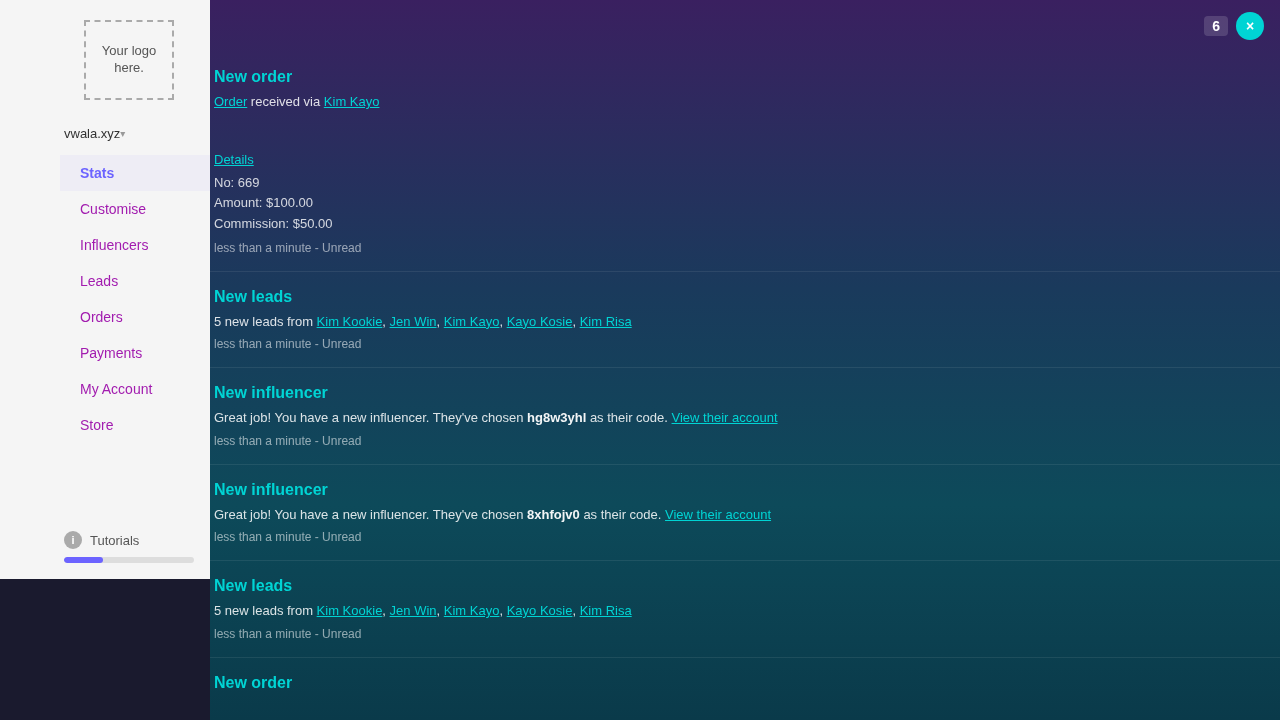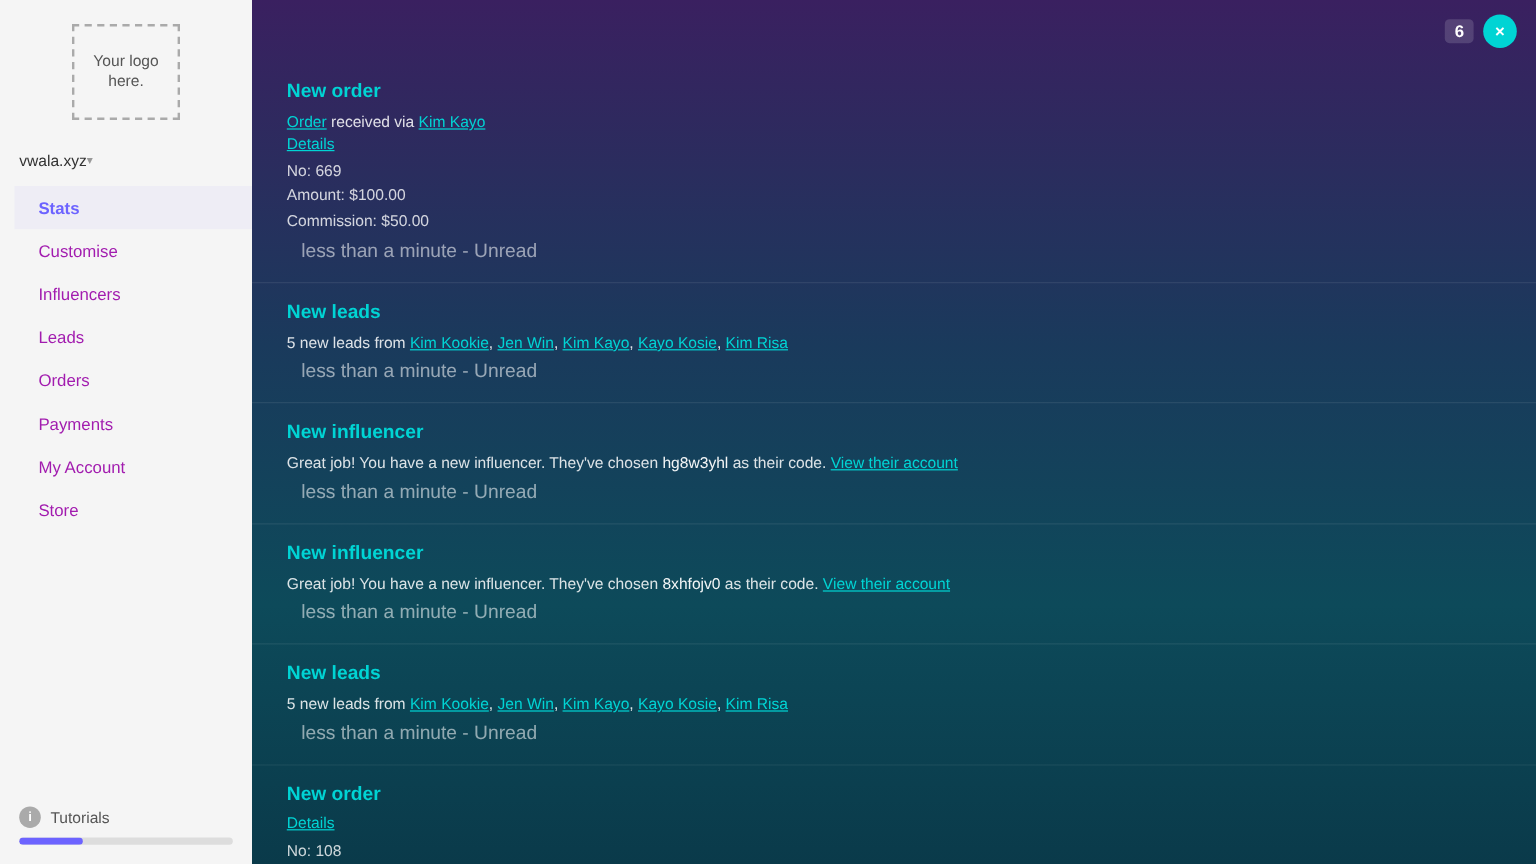--- a/index.html
+++ b/index.html
@@ -5,23 +5,24 @@
     * { margin: 0; padding: 0; box-sizing: border-box; }
     body { width: 1280px; height: 720px; overflow: hidden; font-family: -apple-system, BlinkMacSystemFont, 'Segoe UI', sans-serif; background: #1a1a2e; display: flex; }
 
     
     .sidebar {
       width: 210px;
       min-width: 210px;
       background: #f5f5f5;
       display: flex;
       flex-direction: column;
-      height: 720px;
+      height: 579px;
       position: relative;
       z-index: 1;
+      padding-left: 48px;
     }
     .logo-area {
       padding: 20px;
       display: flex;
       justify-content: center;
       align-items: center;
       height: 120px;
     }
     .logo-box {
       border: 2px dashed #aaa;
@@ -197,21 +198,21 @@
       border: none;
       cursor: pointer;
       display: flex;
       align-items: center;
       justify-content: center;
       color: white;
       font-size: 14px;
       font-weight: bold;
     }
     .notif-item {
-      padding: 16px 29px;
+      padding: 16px 4px;
       border-bottom: 1px solid rgba(255,255,255,0.08);
       position: relative;
     }
     .notif-item:last-child { border-bottom: none; }
     .notif-title {
       font-size: 16px;
       font-weight: 600;
       color: #00d4d4;
       margin-bottom: 6px;
     }
@@ -219,39 +220,39 @@
       font-size: 13px;
       color: rgba(255,255,255,0.85);
       line-height: 1.5;
     }
     .notif-body a, .notif-link {
       color: #00d4d4;
       text-decoration: underline;
       cursor: pointer;
     }
     .notif-meta {
-      font-size: 16px;
+      font-size: 12px;
       color: rgba(255,255,255,0.55);
       margin-top: 6px;
-      margin-left: 12px;
     }
     .notif-details-label {
       color: #00d4d4;
       font-size: 13px;
       cursor: pointer;
       text-decoration: underline;
       display: block;
       margin-bottom: 6px;
+      margin-top: 40px;
     }
     .notif-detail-line {
       font-size: 13px;
       color: rgba(255,255,255,0.8);
       line-height: 1.6;
     }
-    .notif-bold { font-weight: 400; color: rgba(255,255,255,0.95); }
+    .notif-bold { font-weight: 700; color: rgba(255,255,255,0.95); }
   </style>
 </head>
 <body>
 
 <div class="sidebar">
   <div class="logo-area">
     <div class="logo-box">
       <span>Your
 logo
 here.</span>

